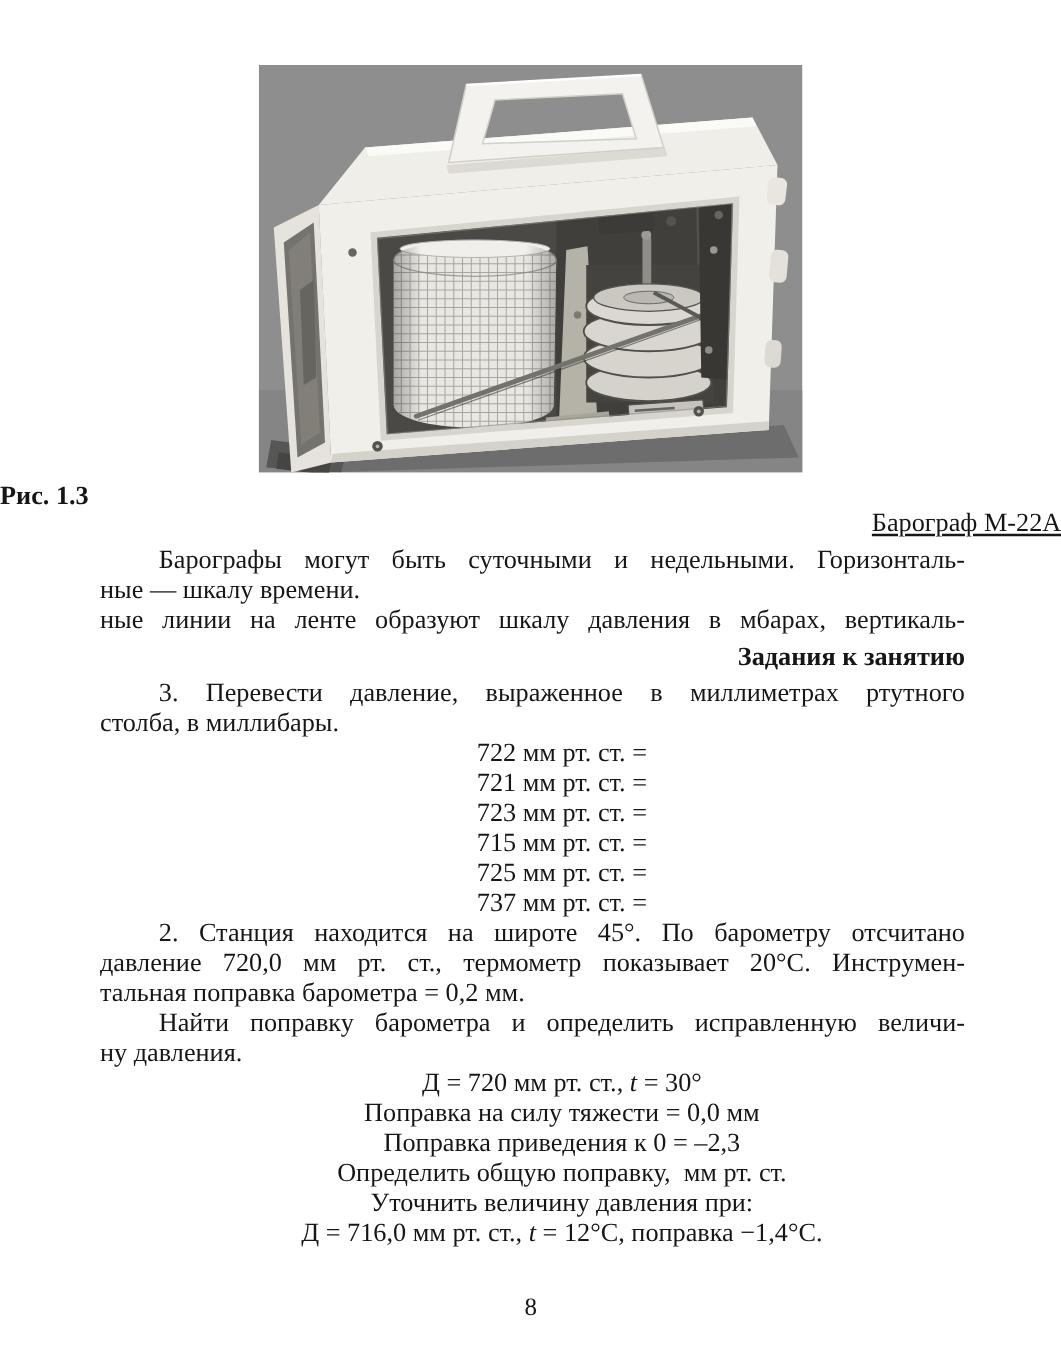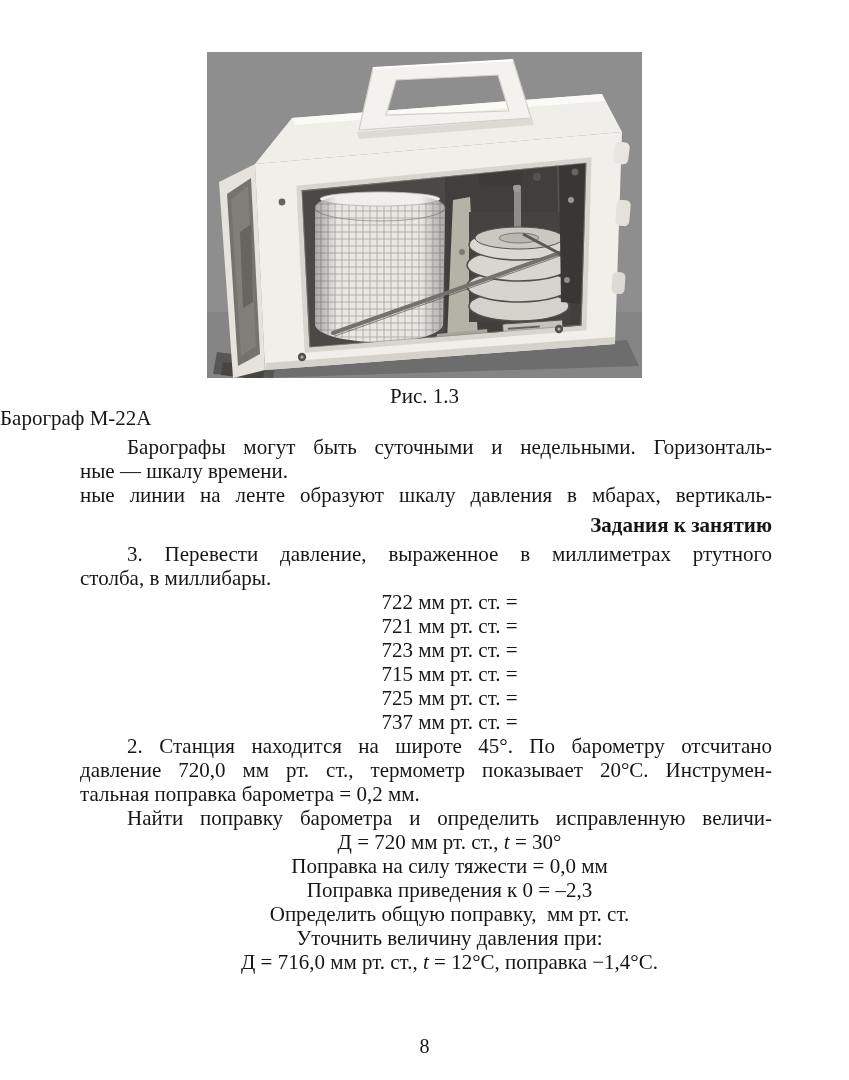--- a/index.html
+++ b/index.html
@@ -7,22 +7,22 @@
     position: relative;
     width: 849px; height: 1080px;
     background: #ffffff;
     font-family: "Liberation Serif", "DejaVu Serif", serif;
     font-size: 21px;
     color: #161616;
     overflow: hidden;
   }
   .photo-wrap { width: 435px; height: 326px; margin: 52px auto 0 auto; }
   .photo-wrap svg { display: block; }
-  .caption-label { text-align: center; font-weight: normal; margin-top: 7px; line-height: 22px; }
-  .caption-title { text-align: left; line-height: 22px; }
+  .caption-label { text-align: left; font-weight: bold; margin-top: 7px; line-height: 22px; }
+  .caption-title { text-align: right; line-height: 22px; text-decoration: underline; }
   .text-col { padding: 6px 77px 0 80px; }
   .line { line-height: 24px; }
   .jline { text-align: justify; text-align-last: justify; }
   .indent { text-indent: 47px; }
   .pad { padding-left: 47px; text-align: center; }
   .heading { text-align: right; font-weight: bold; line-height: 24px; margin: 6px 0 5px 0; }
   .it { font-style: italic; }
   .pagenum {
     position: absolute; bottom: 24px; left: 0; right: 0;
     text-align: center; font-size: 20px; line-height: 20px;
@@ -180,20 +180,21 @@
       <div class="line pad">715 мм рт. ст. =</div>
       <div class="line pad">725 мм рт. ст. =</div>
       <div class="line pad">737 мм рт. ст. =</div>
     </div>
 
     <div>
       <div class="line jline indent">2. Станция находится на широте 45°. По барометру отсчитано</div>
       <div class="line jline">давление 720,0 мм рт. ст., термометр показывает 20°С. Инструмен-</div>
       <div class="line">тальная поправка барометра = 0,2 мм.</div>
       <div class="line jline indent">Найти поправку барометра и определить исправленную величи-</div>
+      <div class="line">ну давления.</div>
       <div class="line pad"><span>Д = 720 мм рт. ст., </span><span class="it">t</span><span> = 30°</span></div>
       <div class="line pad">Поправка на силу тяжести = 0,0 мм</div>
       <div class="line pad">Поправка приведения к 0 = –2,3</div>
       <div class="line pad">Определить общую поправку, &nbsp;мм рт. ст.</div>
       <div class="line pad">Уточнить величину давления при:</div>
       <div class="line pad"><span>Д = 716,0 мм рт. ст., </span><span class="it">t</span><span> = 12°С, поправка −1,4°С.</span></div>
     </div>
 
   </div>
 

